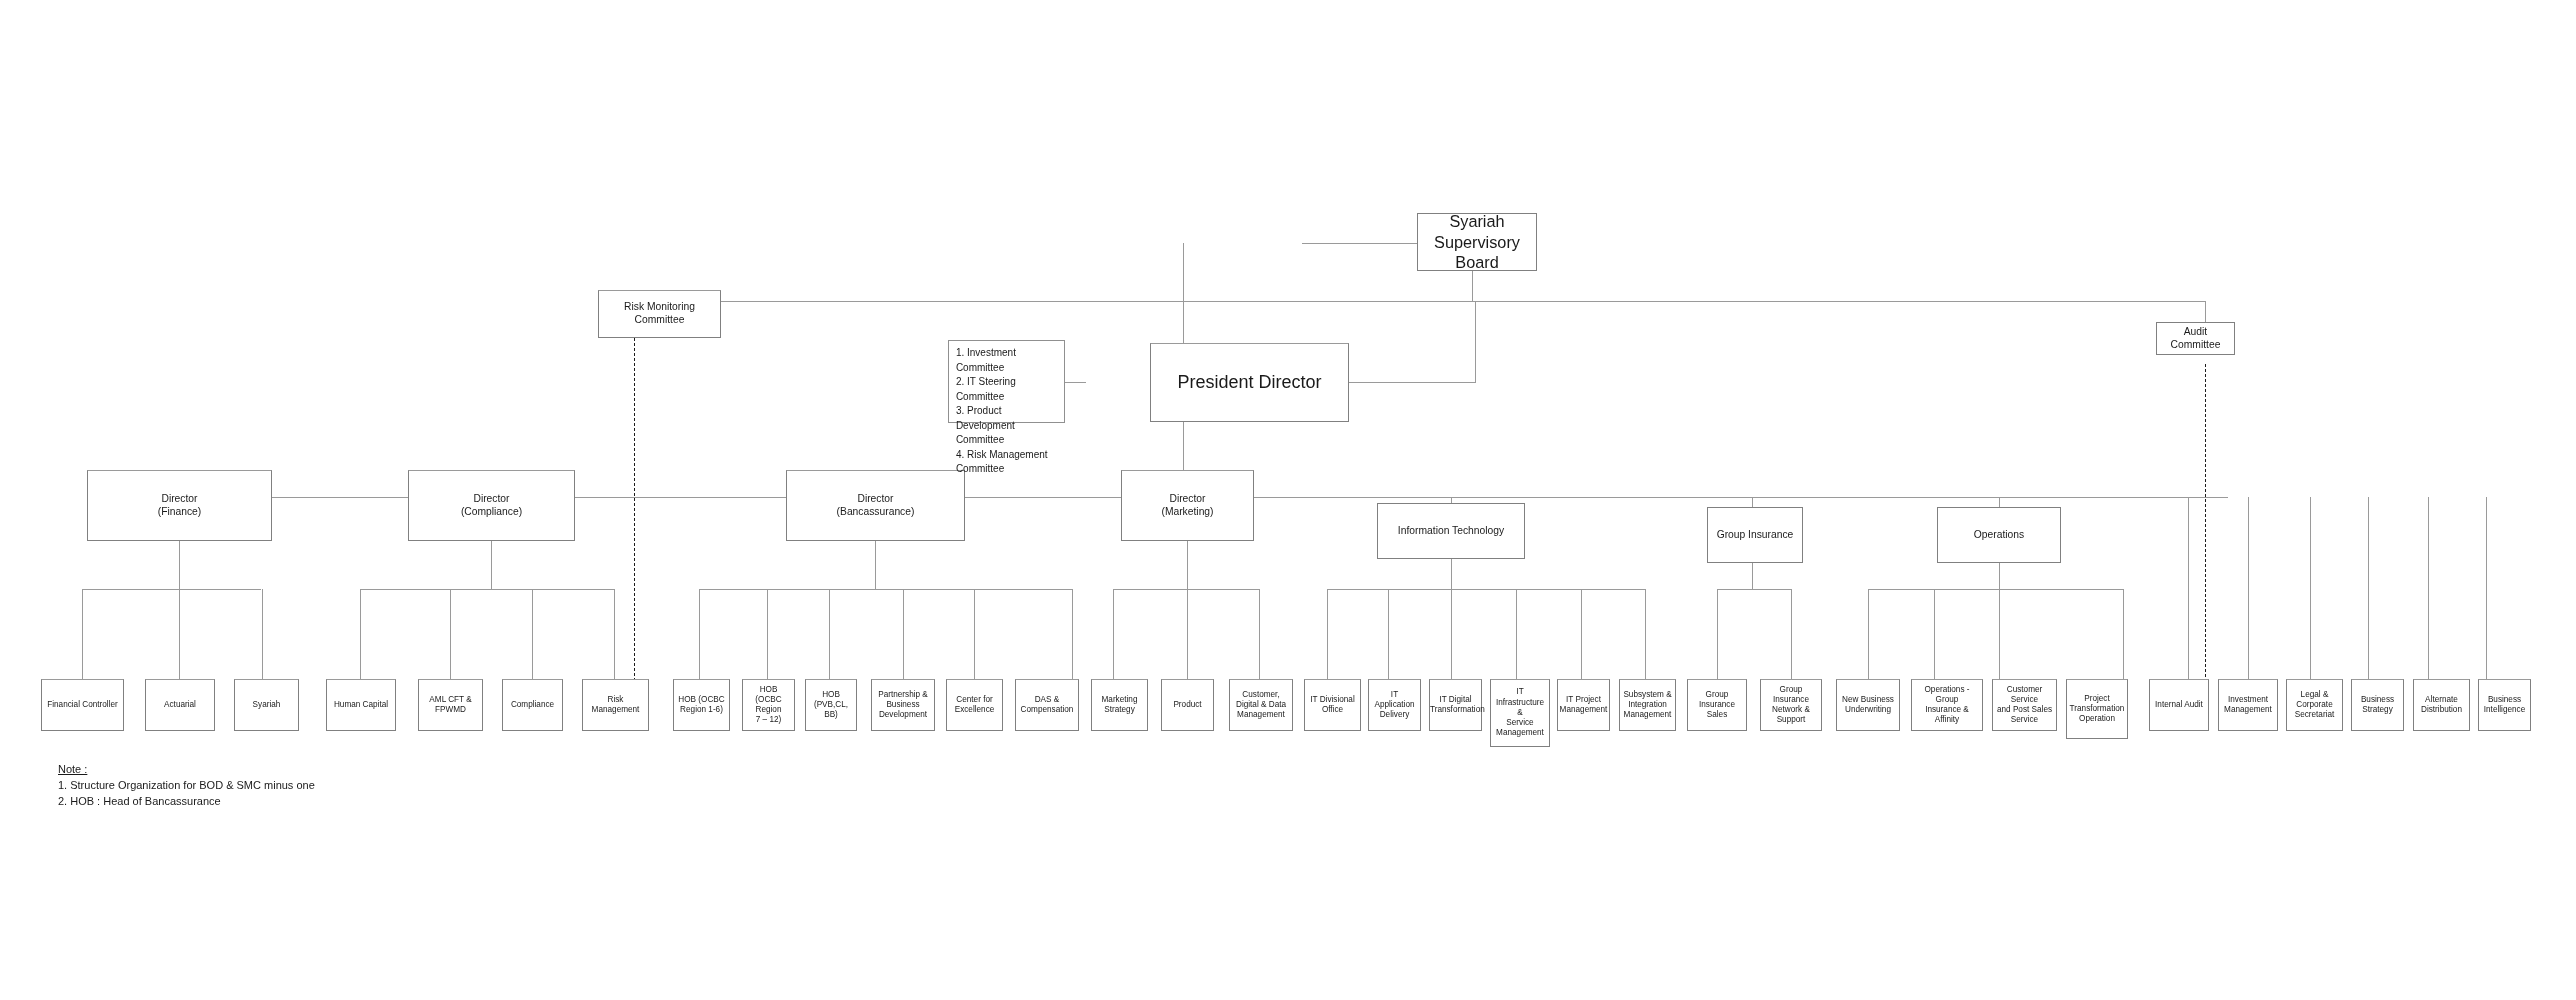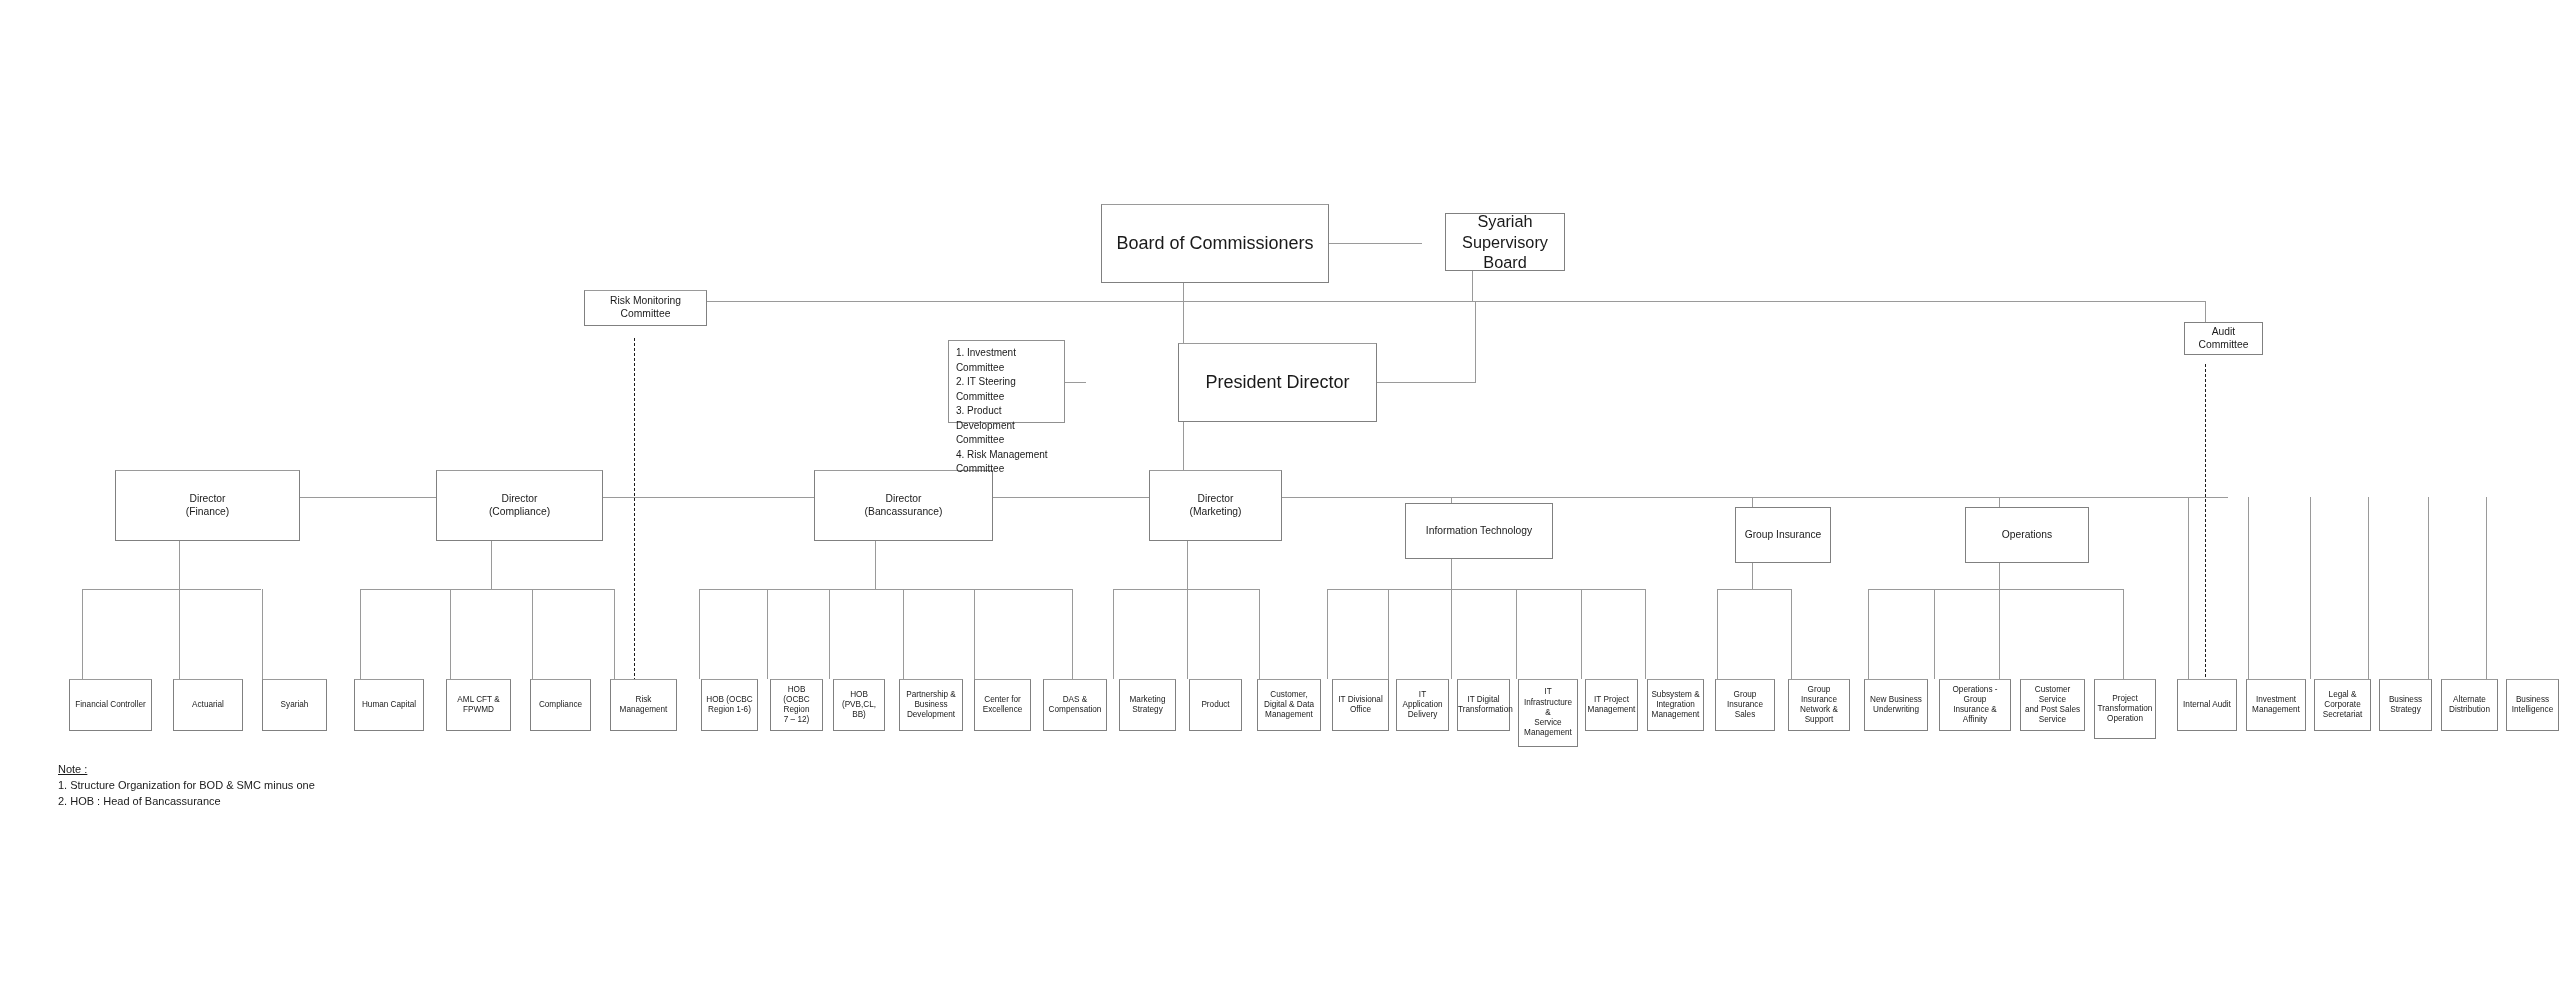--- a/index.html
+++ b/index.html
@@ -23,21 +23,20 @@
     position: absolute;
     box-sizing: border-box;
     background: #ffffff;
     border: 0.9px solid #808080;
     display: flex;
     align-items: center;
     justify-content: center;
     text-align: center;
     line-height: 1.25;
     z-index: 5;
-    margin-left: 28px;
   }
   .node .lbl {
     display: block;
     width: 100%;
     padding: 0 2.6px;
     white-space: pre-line;
   }
   .node.top-shadow {
     border-top: 1.7px solid #9a9a9a;
   }
@@ -173,31 +172,28 @@
   <div class="ln v" style="left:1999px; top:563px; height:26px;"></div>
   <div class="ln h" style="left:1868px; top:589px; width:255px;"></div>
   <div class="ln v" style="left:1868px; top:589px; height:90px;"></div>
   <div class="ln v" style="left:1934px; top:589px; height:90px;"></div>
   <div class="ln v" style="left:1999px; top:589px; height:90px;"></div>
   <div class="ln v" style="left:2123px; top:589px; height:90px;"></div>
 
   <div class="dash" style="left:634px; top:338px; height:343px;"></div>
   <div class="dash" style="left:2205px; top:364px; height:318px;"></div>
 
-  <div class="node n-xl top-shadow" style="left:1073px; top:204px; width:228px; height:79px;">
-    <span class="lbl">Board of Commissioners</span>
-  </div>
 
   <div class="node n-lg" style="left:1417px; top:213px; width:120px; height:58px;">
     <span class="lbl">Syariah
 Supervisory
 Board</span>
   </div>
 
-  <div class="node n-md top-shadow" style="left:556px; top:290px; width:123px; height:36px;">
+  <div class="node n-md top-shadow" style="left:598px; top:290px; width:123px; height:48px;">
     <span class="lbl">Risk Monitoring
 Committee</span>
   </div>
 
   <div class="node n-md" style="left:2156px; top:322px; width:79px; height:33px;">
     <span class="lbl">Audit Committee</span>
   </div>
 
   <div class="committee-list" style="left:948px; top:340px; width:117px; height:83px;">1. Investment Committee
 2. IT Steering Committee

